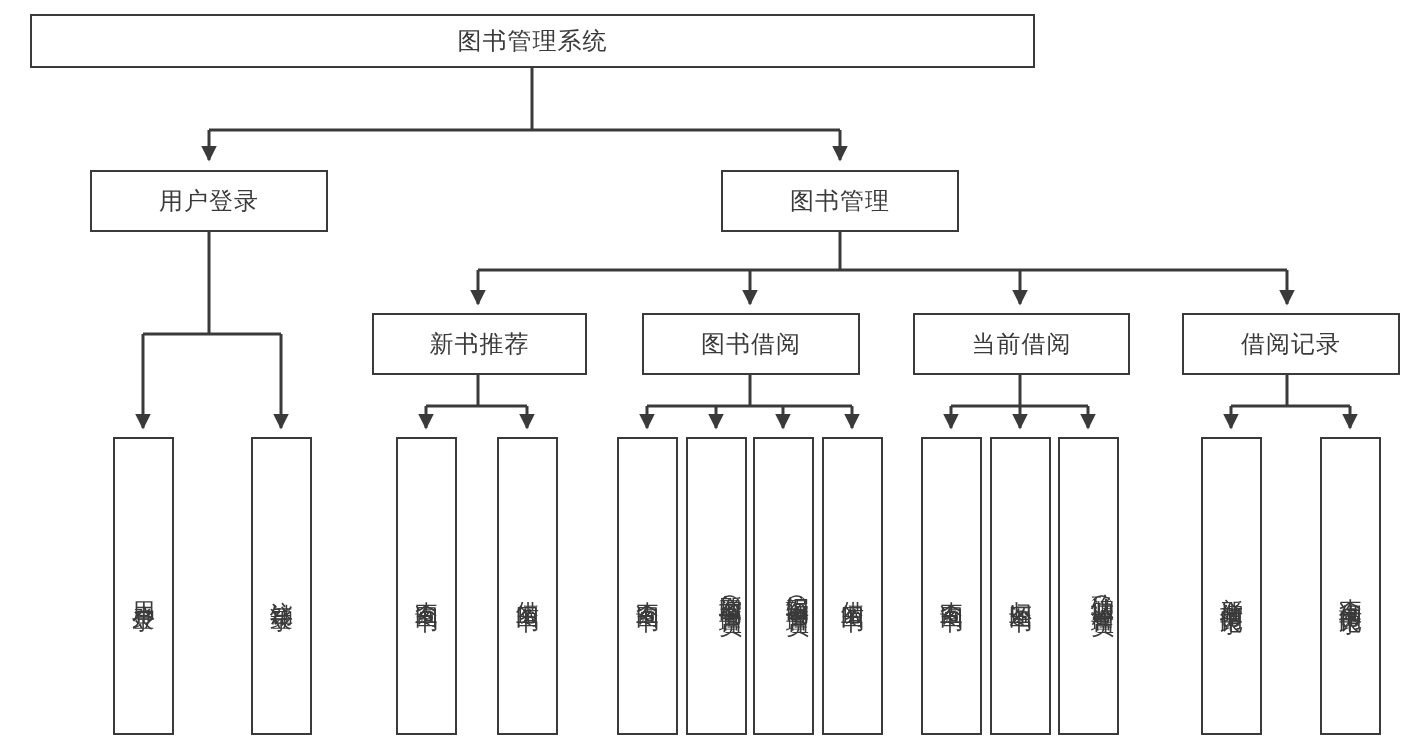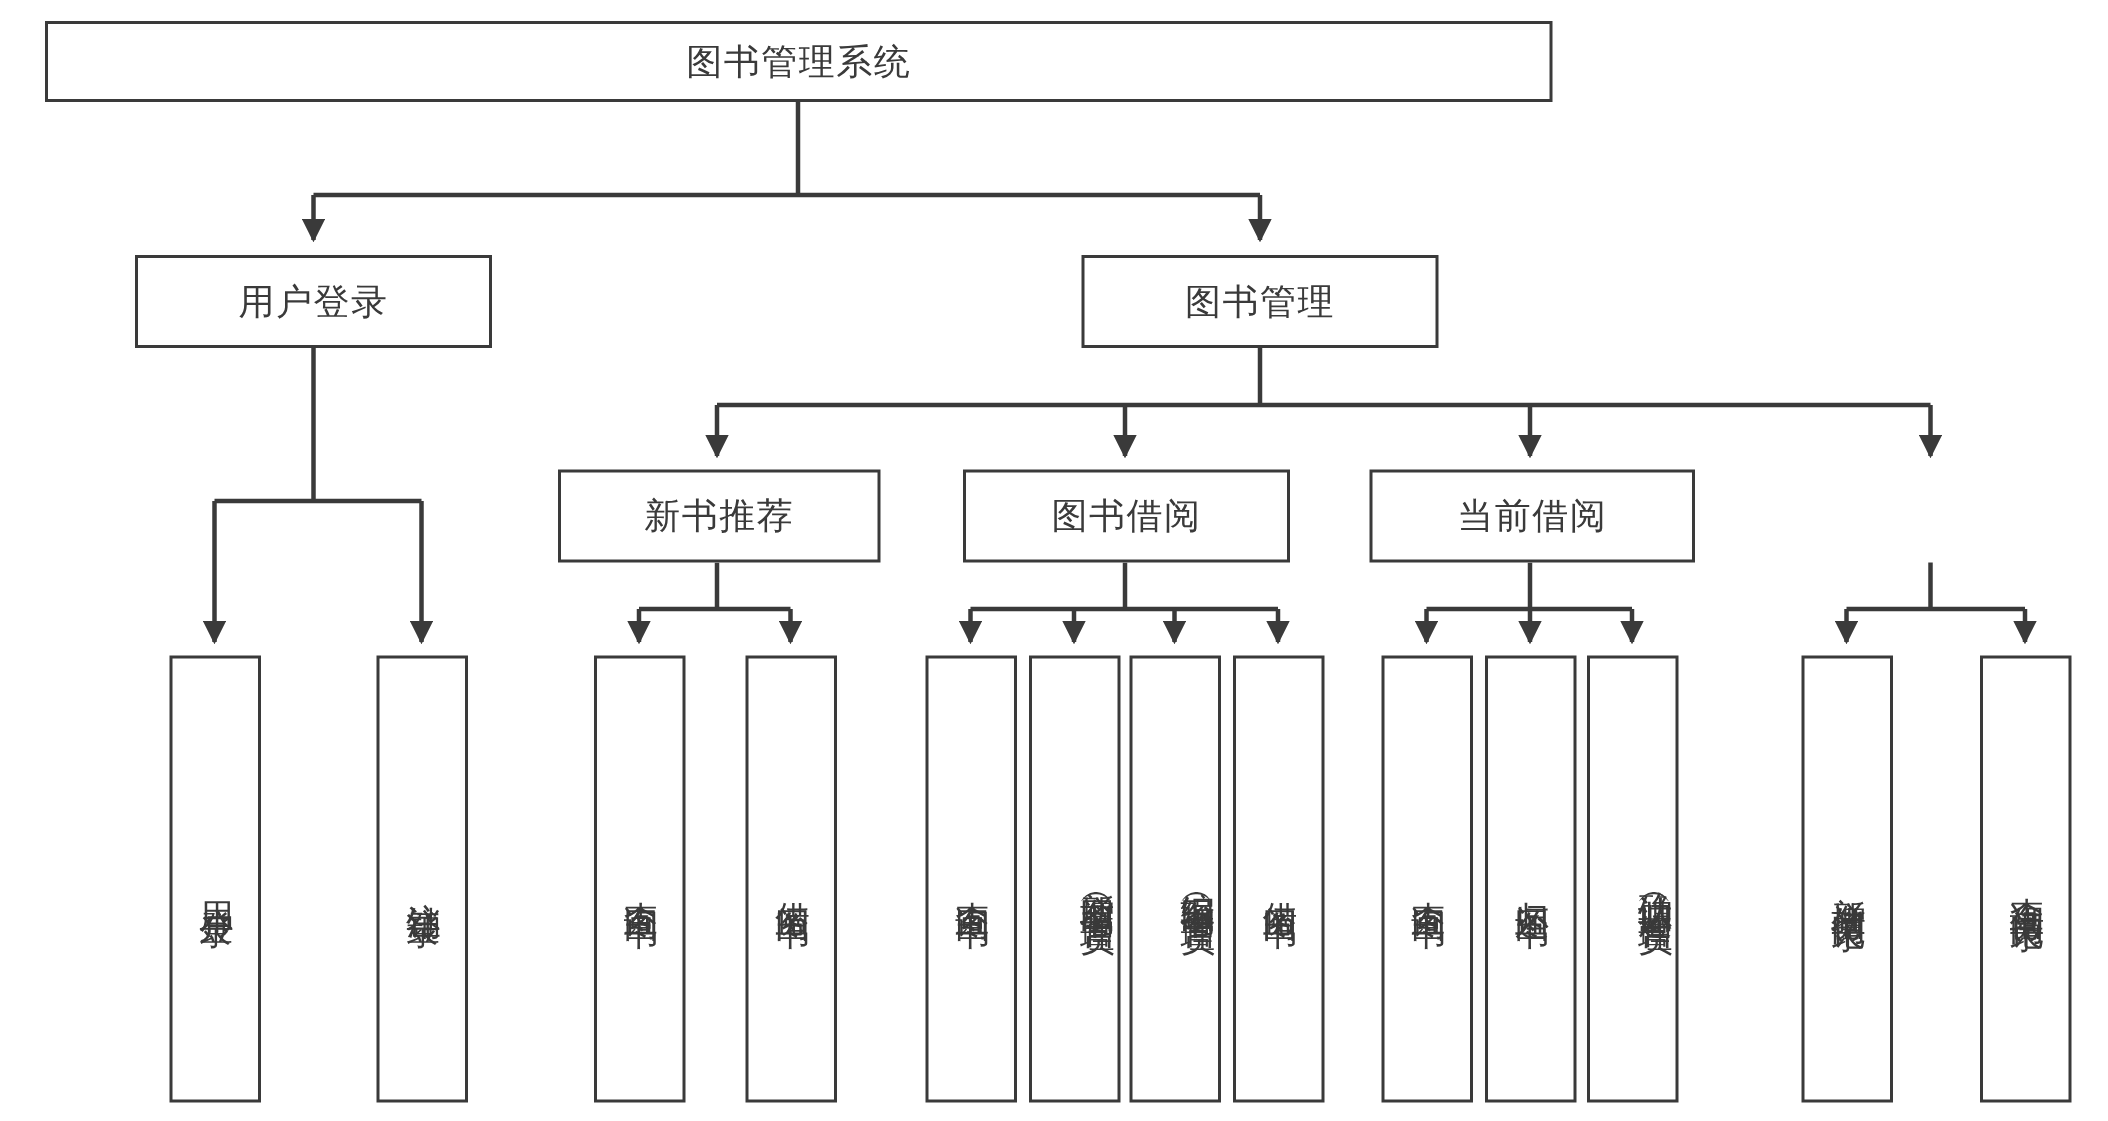--- a/index.html
+++ b/index.html
@@ -120,20 +120,21 @@
   </svg>
 
   <div class="node horiz" style="left:20px; top:14px; width:1005px; height:54px;">图书管理系统</div>
 
   <div class="node horiz" style="left:80px; top:170px; width:238px; height:62px;">用户登录</div>
   <div class="node horiz" style="left:362px; top:313px; width:215px; height:62px;">新书推荐</div>
 
   <div class="node horiz" style="left:711px; top:170px; width:238px; height:62px;">图书管理</div>
   <div class="node horiz" style="left:903px; top:313px; width:217px; height:62px;">当前借阅</div>
   <div class="node horiz" style="left:632px; top:313px; width:218px; height:62px;">图书借阅</div>
+  <div class="node horiz" style="left:1172px; top:313px; width:218px; height:62px;">借阅记录</div>
 
   <div class="node vert mid" style="left:103px; top:437px; width:61px; height:298px;">用户登录</div>
   <div class="node vert mid" style="left:241px; top:437px; width:61px; height:298px;">注销登录</div>
 
   <div class="node vert mid" style="left:386px; top:437px; width:61px; height:298px;">查询图书</div>
   <div class="node vert mid" style="left:487px; top:437px; width:61px; height:298px;">借阅图书</div>
 
   <div class="node vert mid" style="left:607px; top:437px; width:61px; height:298px;">查询图书</div>
   <div class="node vert" style="left:676px; top:437px; width:61px; height:298px;">新增图书（管理员）</div>
   <div class="node vert" style="left:743px; top:437px; width:61px; height:298px;">编辑图书（管理员）</div>

